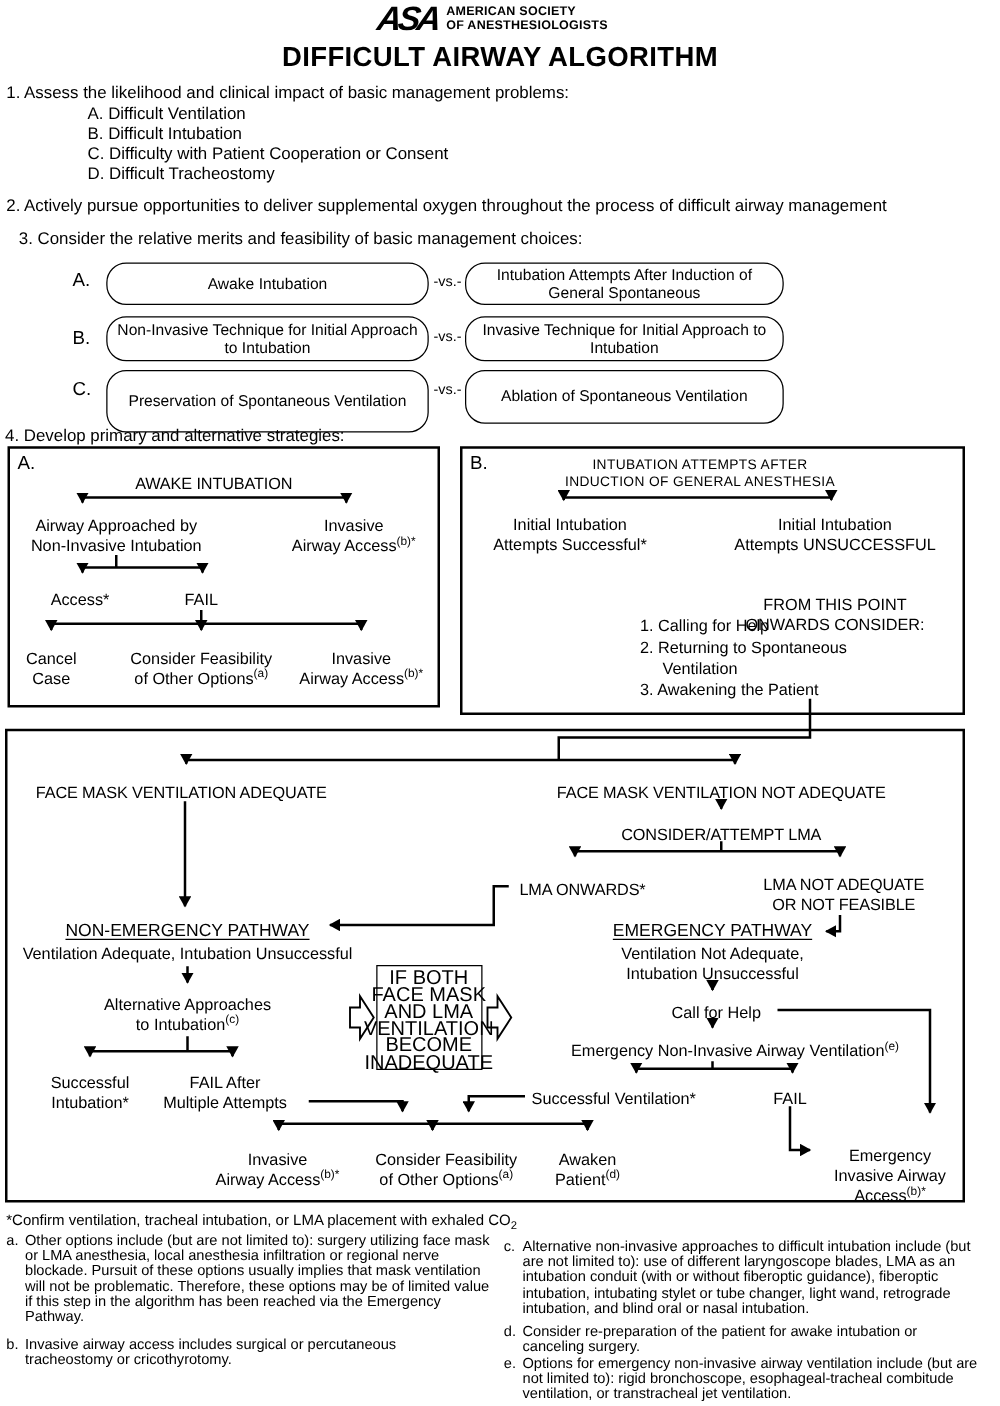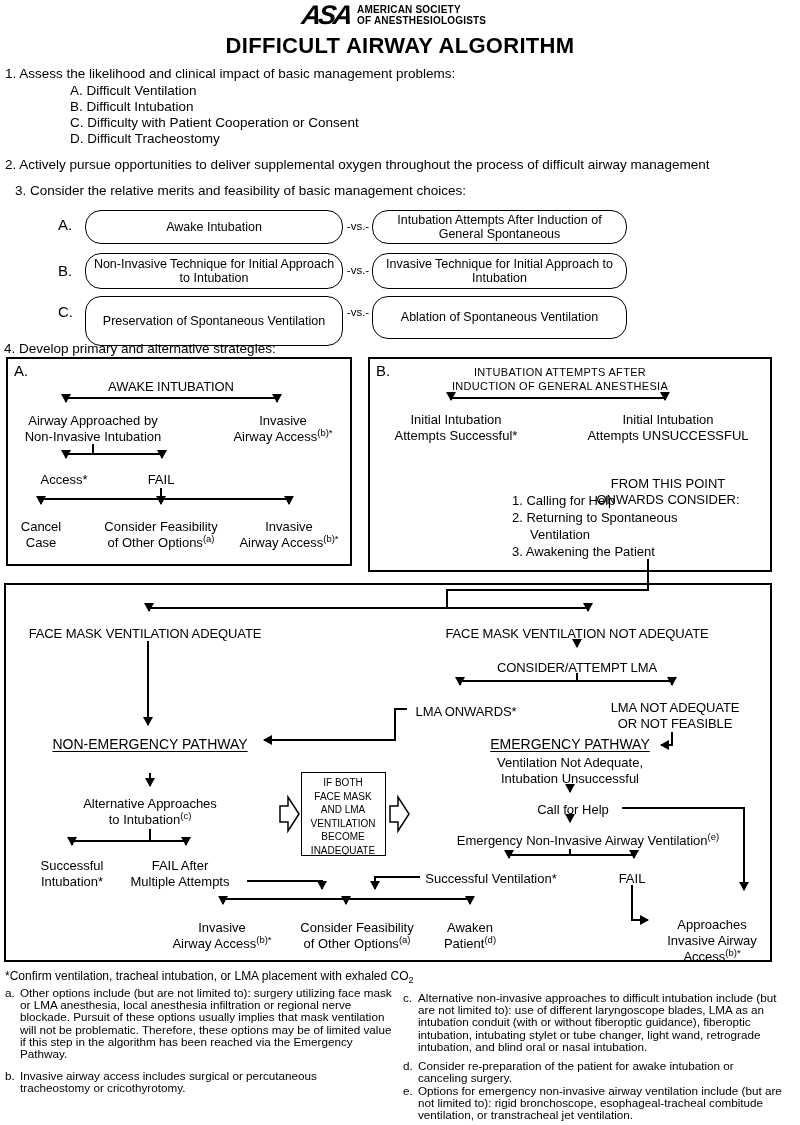--- a/index.html
+++ b/index.html
@@ -21,21 +21,21 @@
   .org{position:absolute;font-size:10px;font-weight:bold;letter-spacing:0.2px;white-space:nowrap;}
   .title{position:absolute;left:0;right:0;text-align:center;font-size:22px;font-weight:bold;
          letter-spacing:0.3px;}
   .pill{position:absolute;border:1.5px solid #000;border-radius:16px;display:flex;
         align-items:center;justify-content:center;text-align:center;font-size:12.5px;
         line-height:14.5px;padding:1px 5px;box-sizing:border-box;}
   .vs{position:absolute;font-size:11.5px;width:30px;text-align:center;}
   .rowletter{position:absolute;font-size:15px;}
   .boxletter{position:absolute;font-size:15px;}
   .btitle{font-size:11px;letter-spacing:0.3px;line-height:13.5px;}
-  .ifbox{font-size:10px;line-height:13.5px;}
+  .ifbox{font-size:16px;line-height:13.5px;}
   .fn{position:absolute;display:flex;font-size:11.7px;line-height:12.2px;}
   .fn .lab{flex:none;width:15px;}
   .fnstar{position:absolute;font-size:12px;white-space:nowrap;}
   .list-item{display:block;}
 </style>
 </head>
 <body>
 
 <div id="page">
 
@@ -196,20 +196,21 @@
   <div class="lbl caps" style="left:145px;top:626px;">FACE MASK VENTILATION ADEQUATE</div>
   <div class="lbl caps" style="left:577px;top:626px;">FACE MASK VENTILATION NOT ADEQUATE</div>
   <div class="lbl caps" style="left:577px;top:660px;">CONSIDER/ATTEMPT LMA</div>
   <div class="lbl caps" style="left:466px;top:704px;">LMA ONWARDS*</div>
   <div class="lbl caps" style="left:675px;top:700px;">
     <span>LMA NOT ADEQUATE</span><br>
     <span>OR NOT FEASIBLE</span>
   </div>
 
   <div class="lbl pathway" style="left:150px;top:736px;">NON-EMERGENCY PATHWAY</div>
+  <div class="lbl" style="left:150px;top:755px;">Ventilation Adequate, Intubation Unsuccessful</div>
 
   <div class="lbl pathway" style="left:570px;top:736px;">EMERGENCY PATHWAY</div>
   <div class="lbl" style="left:570px;top:755px;">
     <span>Ventilation Not Adequate,</span><br>
     <span>Intubation Unsuccessful</span>
   </div>
 
   <div class="lbl" style="left:150px;top:796px;">
     <span>Alternative Approaches</span><br>
     <span>to Intubation</span><sup>(c)</sup>
@@ -247,21 +248,21 @@
   </div>
   <div class="lbl" style="left:357px;top:920px;">
     <span>Consider Feasibility</span><br>
     <span>of Other Options</span><sup>(a)</sup>
   </div>
   <div class="lbl" style="left:470px;top:920px;">
     <span>Awaken</span><br>
     <span>Patient</span><sup>(d)</sup>
   </div>
   <div class="lbl" style="left:712px;top:917px;">
-    <span>Approaches</span><br>
+    <span>Emergency</span><br>
     <span>Invasive Airway</span><br>
     <span>Access</span><sup>(b)*</sup>
   </div>
 
   <div class="fnstar" style="left:5px;top:969px;">
     <span>*Confirm ventilation, tracheal intubation, or LMA placement with exhaled CO</span><sub>2</sub>
   </div>
   <div class="fn" style="left:5px;top:987px;width:392px;">
     <span class="lab">a.</span>
     <span>Other options include (but are not limited to): surgery utilizing face mask or LMA anesthesia, local anesthesia infiltration or regional nerve blockade. Pursuit of these options usually implies that mask ventilation will not be problematic. Therefore, these options may be of limited value if this step in the algorithm has been reached via the Emergency Pathway.</span>

